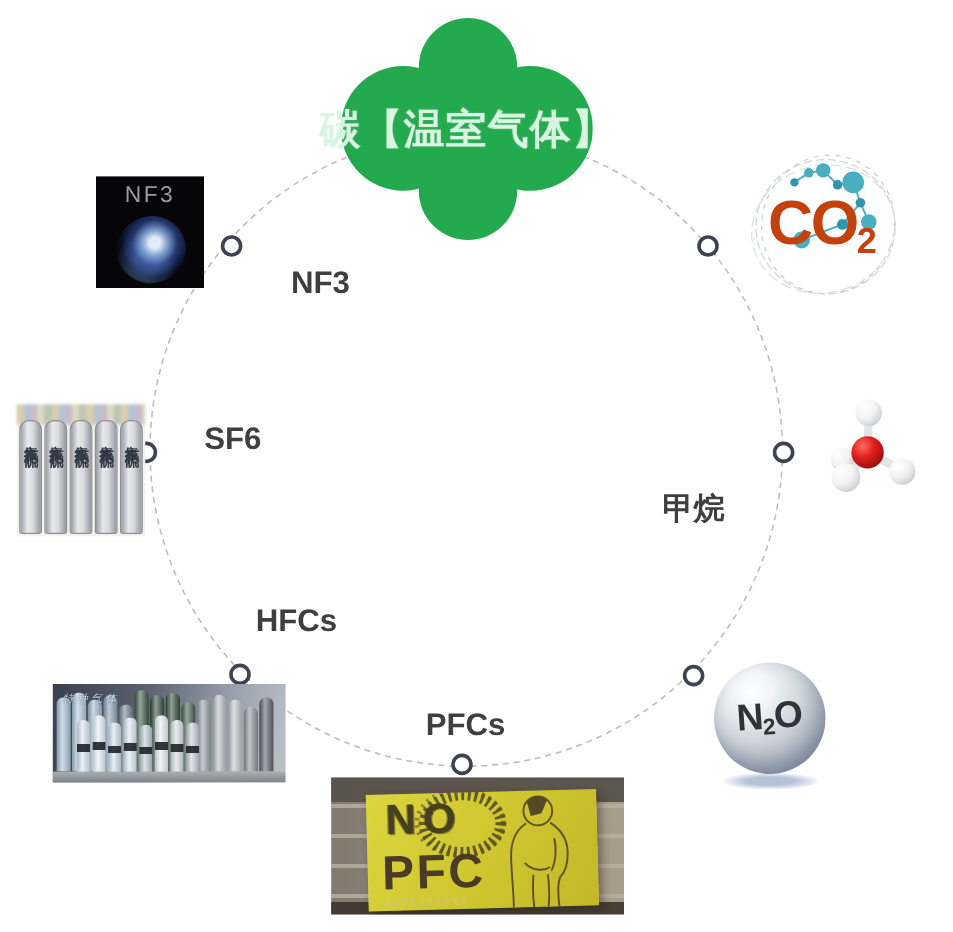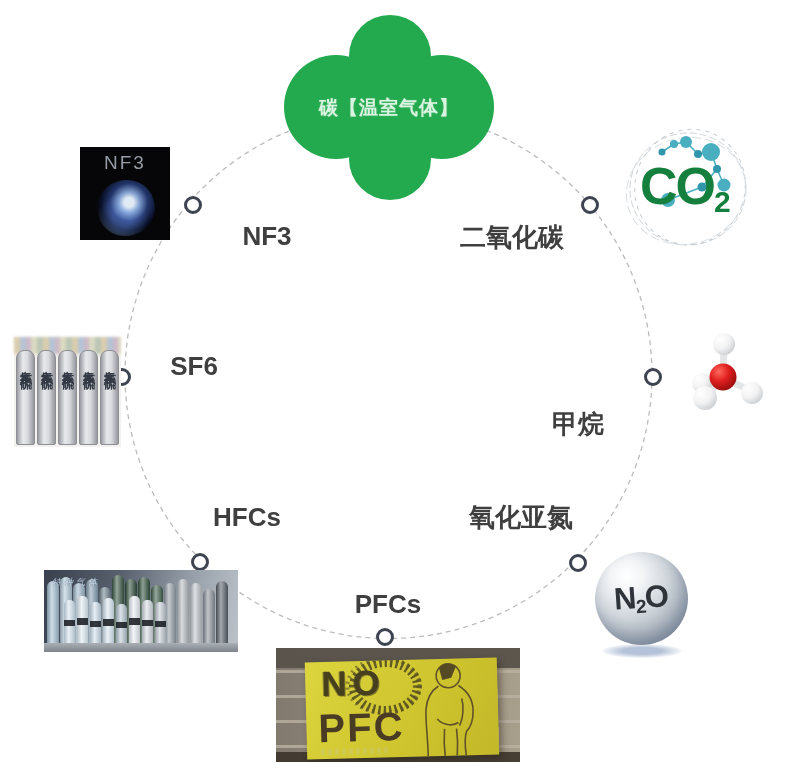--- a/index.html
+++ b/index.html
@@ -12,21 +12,21 @@
 
   
   .ring-svg { position:absolute; left:0; top:0; }
 
   
   .hub { position:absolute; left:284px; top:14px; width:210px; height:188px; }
   .hub-svg { position:absolute; left:0; top:0; }
   .hub-label {
     position:absolute; left:0; top:0; width:100%; height:100%;
     display:flex; align-items:center; justify-content:center;
-    font-size:19px; font-weight:700; color:#d9f4e1; letter-spacing:1px;
+    font-size:34px; font-weight:700; color:#d9f4e1; letter-spacing:1px;
     text-shadow:0 0 2px rgba(255,255,255,.25); white-space:nowrap;text-align:right;
   }
 
   
   .gas-label {
     position:absolute; transform:translate(-50%,-50%);
     font-size:26px; font-weight:700; color:#3f3f3f; white-space:nowrap;
   }
   .lbl-nf3  { left:267px; top:236px; }
   .lbl-co2  { left:512px; top:237px; }
@@ -49,21 +49,21 @@
     position:absolute; left:17px; top:33px; width:58px; height:56px; border-radius:50%;
     background:
       radial-gradient(circle at 58% 42%, rgba(235,245,255,.95) 0 10%, rgba(150,185,240,.85) 22%, rgba(60,95,190,.55) 40%, rgba(15,30,90,.35) 60%, rgba(0,0,0,0) 72%),
       radial-gradient(circle at 38% 66%, rgba(120,160,230,.5) 0 18%, rgba(0,0,0,0) 50%);
     transform:rotate(-18deg);
   }
 
   
   .co2-img { position:absolute; left:618px; top:123px; width:140px; height:135px; }
   .co2-text {
-    position:absolute; left:22px; top:37px; color:#15803d;
+    position:absolute; left:22px; top:37px; color:#c2410c;
     font-size:52px; font-weight:700; letter-spacing:-2px; line-height:1;
   }
   .co2-text sub { font-size:30px; font-weight:700; vertical-align:-8px; letter-spacing:0; }
 
   
   .sf6-img { position:absolute; left:14px; top:337px; width:107px; height:110px; background:#f4f2ee; }
   .sf6-caps {
     position:absolute; left:0; top:0; width:100%; height:17px; filter:blur(1.5px); opacity:.9;
     background:repeating-linear-gradient(90deg,#d8c9a6 0 6px,#aebfd2 6px 12px,#c9b4c4 12px 17px,#d9d8bd 17px 23px,#b5c2b0 23px 29px);
   }
@@ -184,25 +184,23 @@
         <circle cx="106" cy="145" r="41"></circle>
         <circle cx="52" cy="93" r="52"></circle>
         <circle cx="158" cy="93" r="52"></circle>
         <circle cx="105" cy="93" r="54"></circle>
       </g>
     </svg>
     <div class="hub-label">碳【温室气体】</div>
   </div>
 
   <div class="gas-label lbl-nf3">NF3</div>
-  <div class="gas-label lbl-co2">二氧化碳</div>
   <div class="gas-label lbl-sf6">SF6</div>
   <div class="gas-label lbl-ch4">甲烷</div>
   <div class="gas-label lbl-hfcs">HFCs</div>
-  <div class="gas-label lbl-n2o">氧化亚氮</div>
   <div class="gas-label lbl-pfcs">PFCs</div>
 
   <div class="nf3-img">
     <div class="nf3-caption">NF3</div>
     <div class="nf3-swirl"></div>
   </div>
 
   <div class="co2-img">
     <svg width="140" height="135">
       <g fill="none" stroke-width="1">

